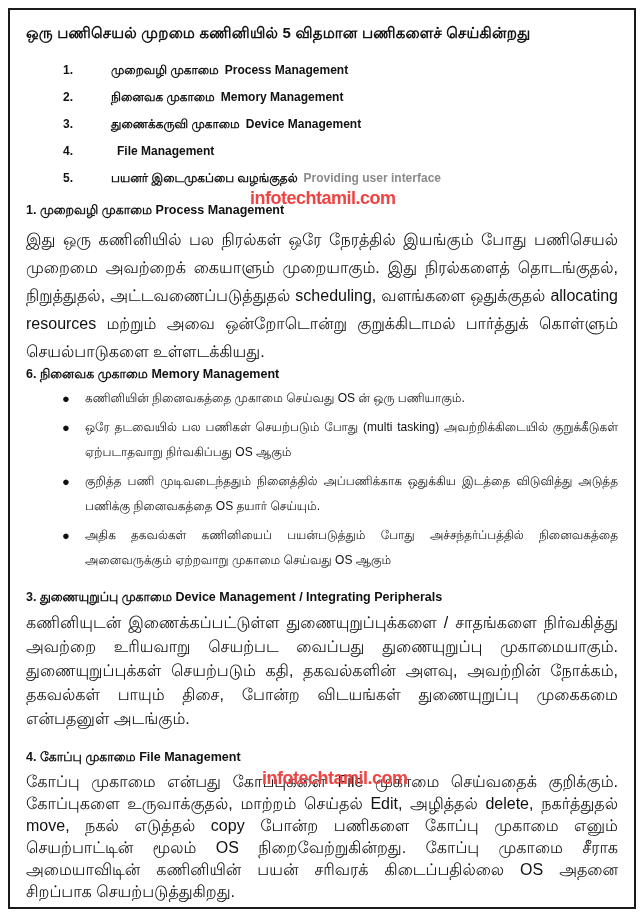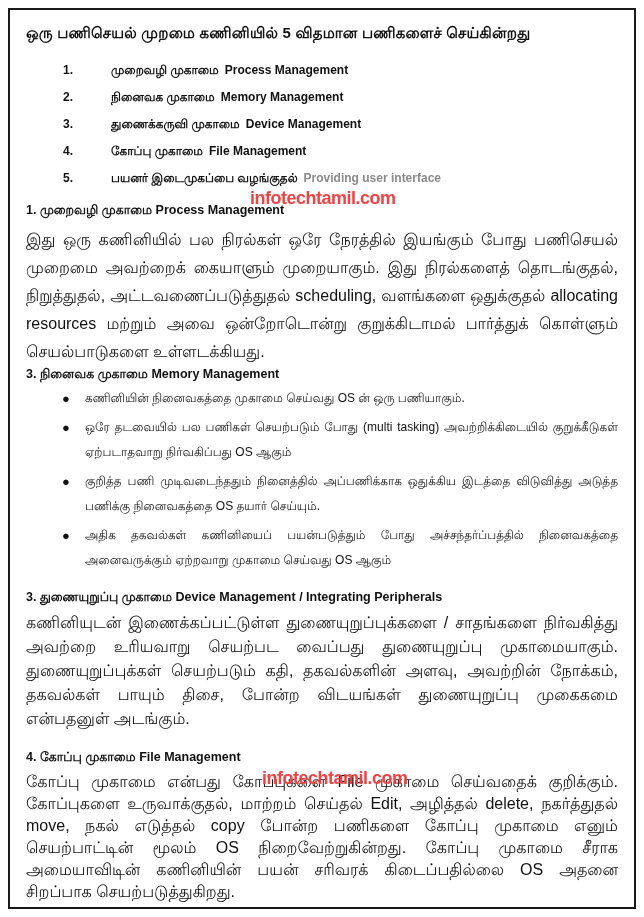--- a/index.html
+++ b/index.html
@@ -59,34 +59,33 @@
         <span class="fn-tamil">நினைவக முகாமை</span>
         <span class="fn-en">Memory Management</span>
       </div>
       <div class="fn-item">
         <span class="fn-num">3.</span>
         <span class="fn-tamil">துணைக்கருவி முகாமை</span>
         <span class="fn-en">Device Management</span>
       </div>
       <div class="fn-item">
         <span class="fn-num">4.</span>
-        <span class="fn-tamil">கோப்பு முகாமை</span>
         <span class="fn-en">File Management</span>
       </div>
       <div class="fn-item">
         <span class="fn-num">5.</span>
         <span class="fn-tamil">பயனர் இடைமுகப்பை வழங்குதல்</span>
         <span class="fn-en muted">Providing user interface</span>
       </div>
     </div>
 
     <div class="sec-h h1">1. முறைவழி முகாமை  Process Management</div>
     <p class="body-text p1">இது ஒரு கணினியில் பல நிரல்கள் ஒரே நேரத்தில் இயங்கும் போது பணிசெயல் முறைமை  அவற்றைக் கையாளும் முறையாகும். இது நிரல்களைத் தொடங்குதல், நிறுத்துதல், அட்டவணைப்படுத்துதல் scheduling, வளங்களை ஒதுக்குதல் allocating resources மற்றும் அவை ஒன்றோடொன்று குறுக்கிடாமல் பார்த்துக் கொள்ளும் செயல்பாடுகளை உள்ளடக்கியது.</p>
 
-    <div class="sec-h">3. நினைவக முகாமை  Memory Management</div>
+    <div class="sec-h">6. நினைவக முகாமை  Memory Management</div>
     <div class="bullets">
       <div class="b-item">
         <span class="bullet">●</span>
         <span>கணினியின் நினைவகத்தை முகாமை செய்வது  OS ன் ஒரு பணியாகும்.</span>
       </div>
       <div class="b-item">
         <span class="bullet">●</span>
         <span>ஒரே தடவையில் பல பணிகள் செயற்படும் போது (multi tasking) அவற்றிக்கிடையில் குறுக்கீடுகள் ஏற்படாதவாறு நிர்வகிப்பது OS ஆகும்</span>
       </div>
       <div class="b-item">

